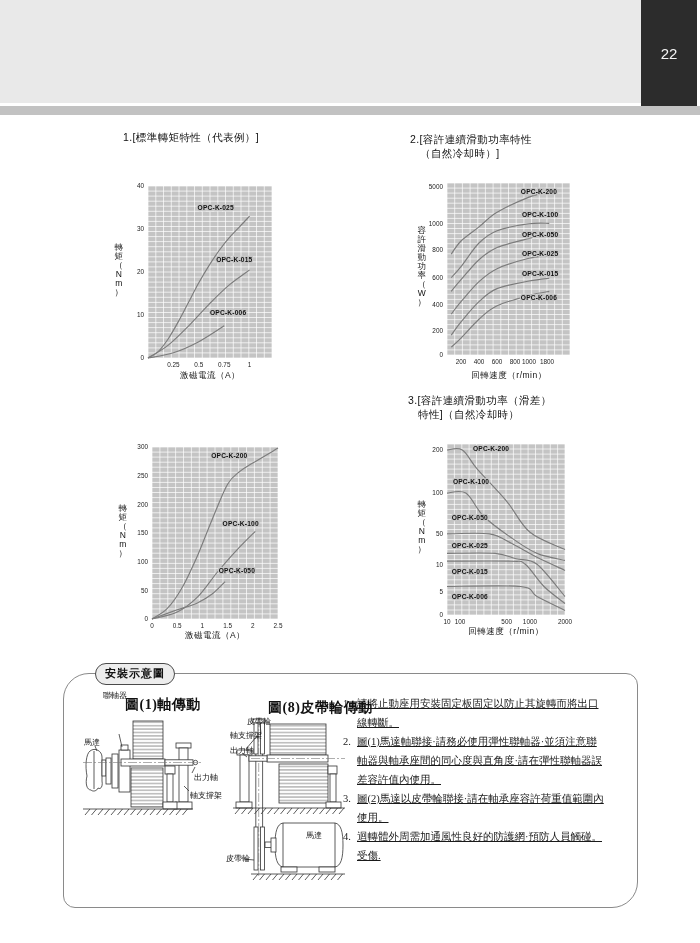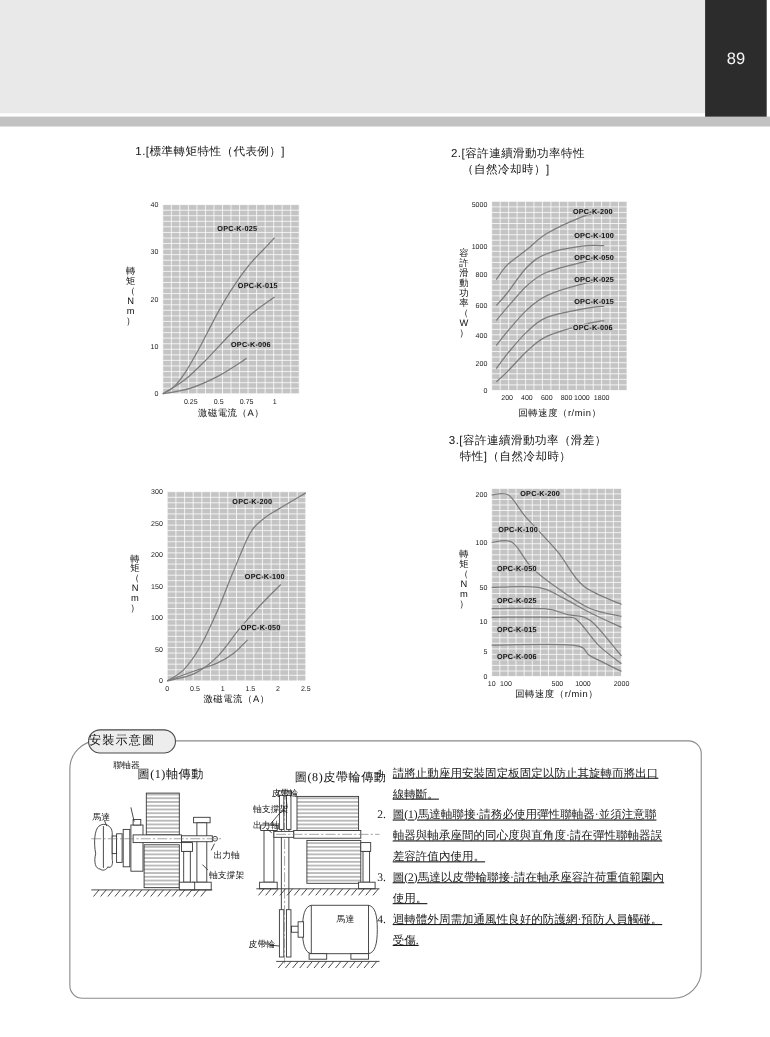--- a/index.html
+++ b/index.html
@@ -13,46 +13,46 @@
   .chart{position:absolute;}
   .tick{font:6.4px "Liberation Sans",sans-serif;fill:#222;}
   .slabel{font:bold 6.6px "Liberation Sans",sans-serif;fill:#111;paint-order:stroke;
           stroke:#c6c6c6;stroke-width:2.4px;letter-spacing:.2px;}
   .ctitle{font:10.5px "Liberation Sans",sans-serif;fill:#111;letter-spacing:.4px;}
   .axt{font:8.5px "Liberation Sans",sans-serif;fill:#111;letter-spacing:.5px;}
   .curve{fill:none;stroke:#7c7c7c;stroke-width:1.15;}
 
   .panel{position:absolute;left:63px;top:673px;width:573px;height:233px;
          border:1px solid #8a8a8a;border-radius:26px 12px 26px 12px;}
-  .pill{position:absolute;left:80px;top:663px;width:78px;height:20px;background:#ededed;
-        border:1.5px solid #4a4a4a;border-radius:11px;font-weight:normal;font-size:11px;
-        color:#111;line-height:19px;letter-spacing:1px;z-index:3;}
+  .pill{position:absolute;left:95px;top:663px;width:78px;height:20px;background:#ededed;
+        border:1.5px solid #4a4a4a;border-radius:11px;font-weight:bold;font-size:11px;
+        color:#111;text-align:center;line-height:19px;letter-spacing:1px;z-index:3;}
   .dsvg{position:absolute;z-index:1;}
   .dlab{position:absolute;font-size:8px;color:#111;white-space:nowrap;z-index:2;
         font-family:Liberation Sans, sans-serif;}
-  .dtitle{position:absolute;font-size:11px;font-weight:normal;color:#111;white-space:nowrap;z-index:2;
+  .dtitle{position:absolute;font-size:14px;font-weight:bold;color:#111;white-space:nowrap;z-index:2;
         font-family:"Liberation Serif",serif;letter-spacing:.5px;padding-left:36px;}
   .ink{stroke:#333;stroke-width:.8;fill:none;}
   .wht{fill:#fff;stroke:#333;stroke-width:.8;}
   .axisln{stroke:#777;stroke-width:.6;stroke-dasharray:9 2 2 2;fill:none;}
 
   .notes{position:absolute;left:343px;top:694px;width:296px;color:#1a1a1a;
          font-family:"Liberation Serif",serif;font-size:10.5px;line-height:19px;}
   .note{display:flex;}
   .note .num{width:14px;flex:none;}
   .note .body{flex:1;text-decoration:underline;}
 </style>
 </head>
 <body>
 
 <div class="page" id="page">
 
   <div class="hdr"></div>
   <div class="ptab">
-    <span>89</span>
+    <span>22</span>
   </div>
   <div class="strip"></div>
 
   <div class="panel"></div>
   <div class="pill">安裝示意圖</div>
 
   <svg class="dsvg" style="left:75px;top:690px;width:150px;height:230px" viewBox="0 0 150 230">
     <defs>
       <pattern id="fins1" width="6" height="3.4" patternUnits="userSpaceOnUse">
         <path d="M0 1.7 H6" stroke="#3a3a3a" stroke-width="0.6"></path>

